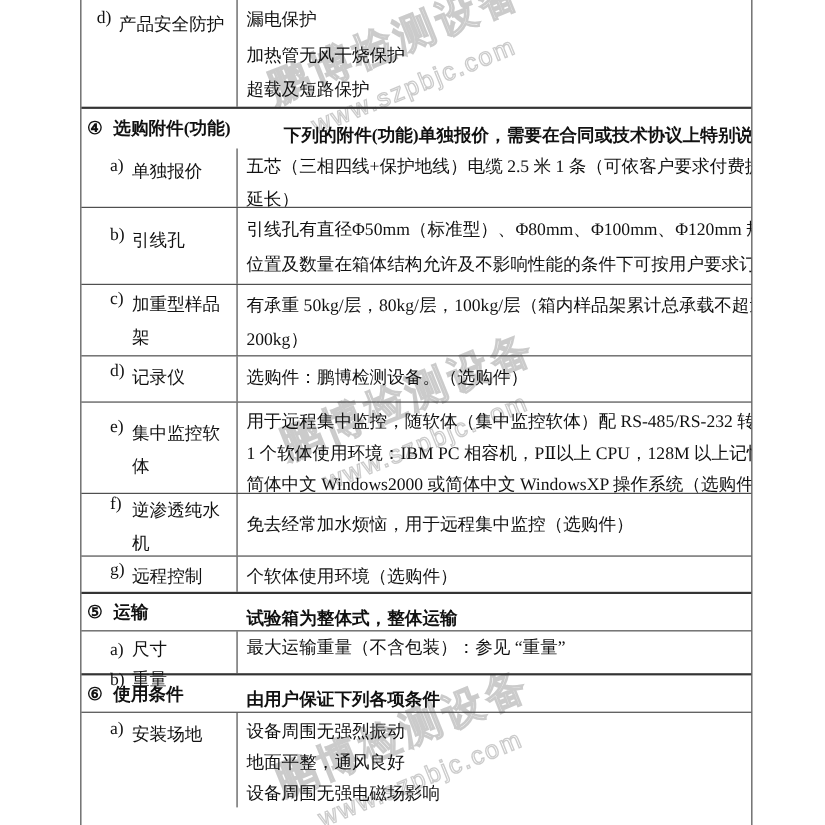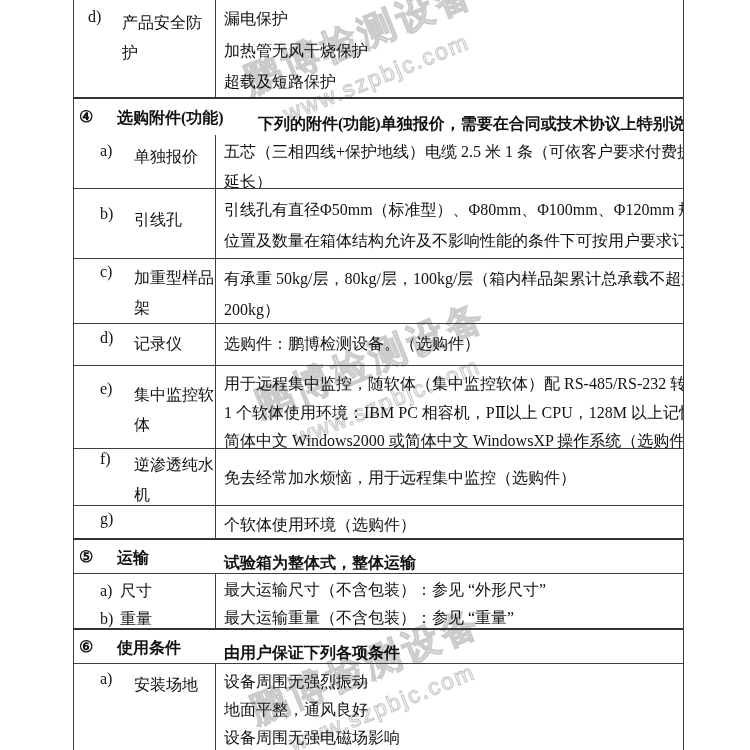--- a/index.html
+++ b/index.html
@@ -25,37 +25,37 @@
     border-left:1.6px solid #3e3e3e;border-right:1.6px solid #3e3e3e;
   }
   .row{display:flex;box-sizing:border-box;border-top:1.5px solid #3e3e3e;}
   .row.no-top{border-top:none;}
   .row.sec{border-top:2.5px solid #343434;font-weight:bold;}
   .c1{width:142px;box-sizing:border-box;border-right:1.5px solid #3e3e3e;
       display:flex;align-items:flex-start;padding-left:26px;}
   .sec .c1{border-right:none;padding-left:5px;}
   .num{display:inline-block;width:20px;flex:none;}
   .sec .num{width:24px;}
-  .lbl{display:inline-block;width:90px;line-height:30px;margin-left:14px;}
+  .lbl{display:inline-block;width:90px;line-height:30px;}
   .sec .lbl{width:auto;white-space:nowrap;line-height:22px;}
   .c2{flex:1;box-sizing:border-box;padding-left:8px;overflow:hidden;}
   .ln{line-height:30px;white-space:nowrap;}
   
   .r0{height:97px;}  .r0 .c1{padding-left:14px;padding-top:8px;} .r0 .lbl{width:102px;}
                      .r0 .c2{padding-top:3px;} .r0 .ln{line-height:31.5px;}
   .r1{height:38px;}  .r1 .c1{padding-top:8px;} .r1 .c2{padding-top:10px;margin-left:34px;}
   .r2{height:53px;}  .r2 .c1{padding-top:7px;} .r2 .c2{padding-top:2px;}
   .r3{height:70px;}  .r3 .c1{padding-top:16px;} .r3 .c2{padding-top:5px;} .r3 .ln{line-height:31px;}
   .r4{height:65px;}  .r4 .c1{padding-top:4px;}  .r4 .c2{padding-top:4px;} .r4 .ln{line-height:31px;}
   .r5{height:42px;}  .r5 .c1{padding-top:5px;}  .r5 .c2{padding-top:5px;}
   .r6{height:83px;}  .r6 .c1{padding-top:14px;} .r6 .c2{padding-top:4px;} .r6 .ln{line-height:28.5px;}
   .r7{height:57px;}  .r7 .c1{padding-top:1px;}  .r7 .c2{padding-top:14px;}
   .r8{height:33px;}  .r8 .c1{padding-top:4px;}  .r8 .c2{padding-top:4px;}
   .r9{height:35px;}  .r9 .c1{padding-top:7px;}  .r9 .c2{padding-top:8px;}
-  .r10{height:55px;} .r10 .c1{display:block;padding-top:3px;}
+  .r10{height:39px;} .r10 .c1{display:block;padding-top:3px;}
                      .r10 .item{line-height:27.5px;}
                      .r10 .c2{padding-top:2px;} .r10 .ln{line-height:27.5px;}
   .r11{height:35px;} .r11 .c1{padding-top:7px;} .r11 .c2{padding-top:8px;}
   .r12{height:87px;} .r12 .c1{padding-top:6px;} .r12 .c2{padding-top:4px;} .r12 .ln{line-height:28px;}
 </style>
 </head>
 <body>
 
 <div class="page">
 
@@ -157,20 +157,21 @@
         <span class="lbl">逆渗透纯水机</span>
       </div>
       <div class="c2">
         <div class="ln">免去经常加水烦恼，用于远程集中监控（选购件）</div>
       </div>
     </div>
 
     <div class="row r8">
       <div class="c1">
         <span class="num">g)</span>
+        <span class="lbl">远程控制</span>
       </div>
       <div class="c2">
         <div class="ln">个软体使用环境（选购件）</div>
       </div>
     </div>
 
     <div class="row sec r9">
       <div class="c1">
         <span class="num">⑤</span>
         <span class="lbl">运输</span>
@@ -183,21 +184,20 @@
     <div class="row r10">
       <div class="c1">
         <div class="item">
           <span class="num">a)</span><span class="lbl2">尺寸</span>
         </div>
         <div class="item">
           <span class="num">b)</span><span class="lbl2">重量</span>
         </div>
       </div>
       <div class="c2">
-        <div class="ln">最大运输尺寸（不含包装）：参见 “外形尺寸”</div>
         <div class="ln">最大运输重量（不含包装）：参见 “重量”</div>
       </div>
     </div>
 
     <div class="row sec r11">
       <div class="c1">
         <span class="num">⑥</span>
         <span class="lbl">使用条件</span>
       </div>
       <div class="c2">

